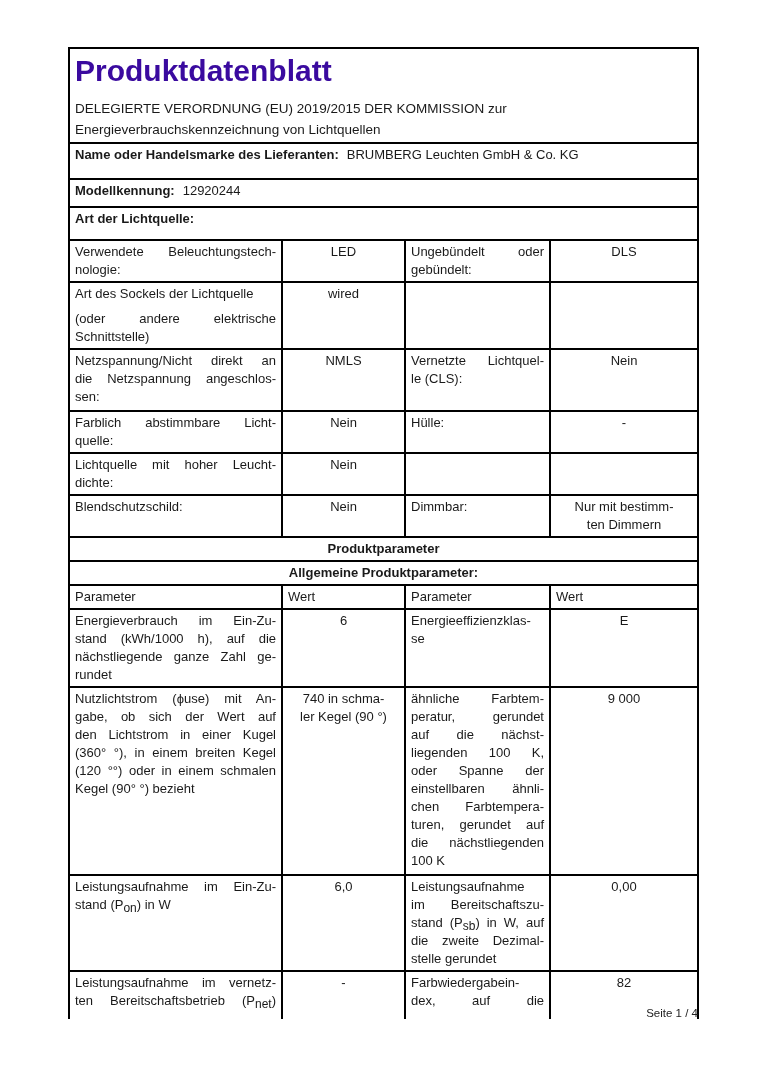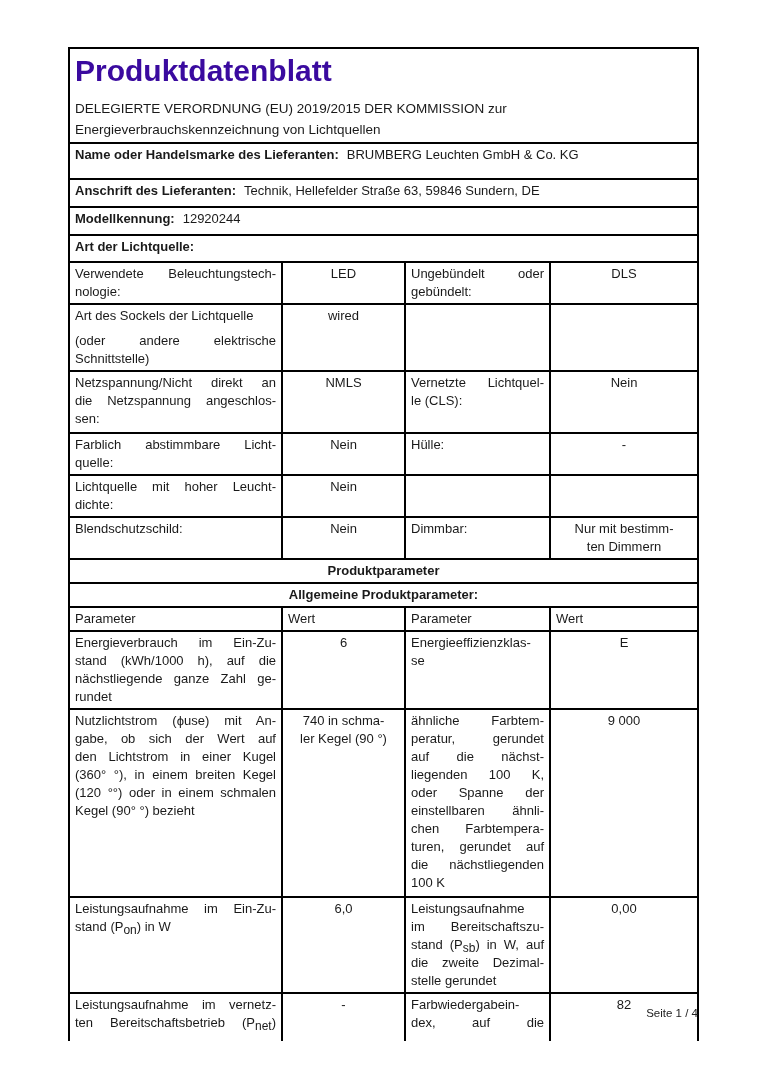--- a/index.html
+++ b/index.html
@@ -67,29 +67,24 @@
       </td>
     </tr>
 
     <tr style="height:36px">
       <td colspan="4" class="infocell">
         <span class="b">Name oder Handelsmarke des Lieferanten:</span><span class="iv">BRUMBERG Leuchten GmbH &amp; Co. KG</span>
       </td>
     </tr>
     <tr style="height:28px">
       <td colspan="4" class="infocell">
-        <span class="b">Anschrift des Lieferanten:</span><span class="iv">Technik, Hellefelder Straße 63, 59846 Sundern, DE</span>
-      </td>
-    </tr>
-    <tr style="height:28px">
-      <td colspan="4" class="infocell">
         <span class="b">Modellkennung:</span><span class="iv">12920244</span>
       </td>
     </tr>
-    <tr style="height:27px">
+    <tr style="height:33px">
       <td colspan="4" class="infocell">
         <span class="b">Art der Lichtquelle:</span>
       </td>
     </tr>
 
     <tr style="height:41px">
       <td class="jlines">
             <div class="jline">Verwendete Beleuchtungstech-</div>
             <div class="jline last">nologie:</div>
           </td>

